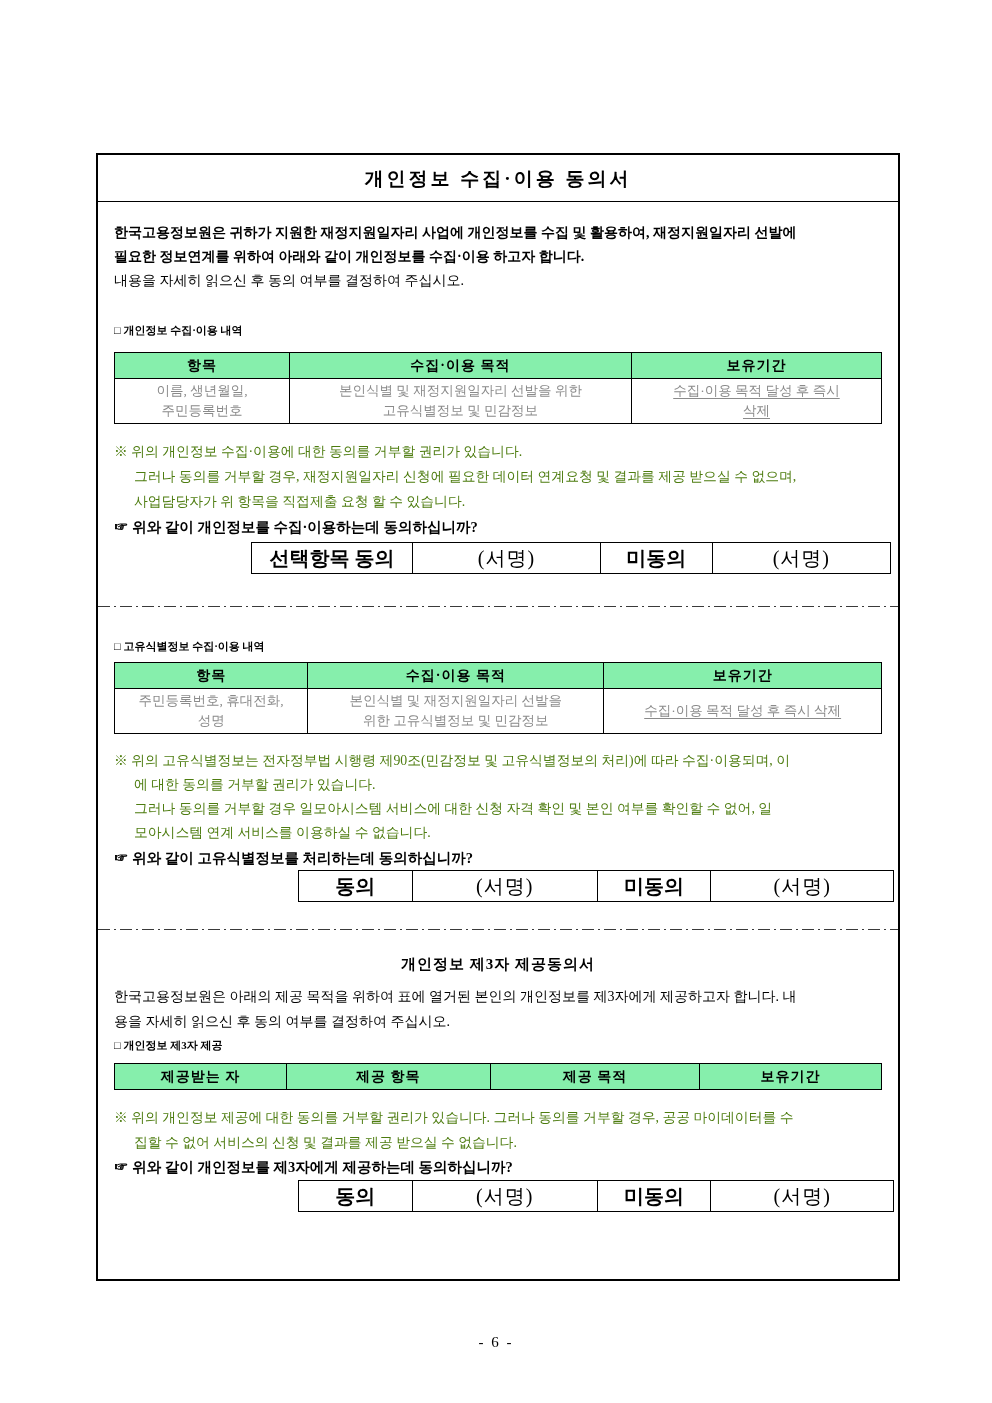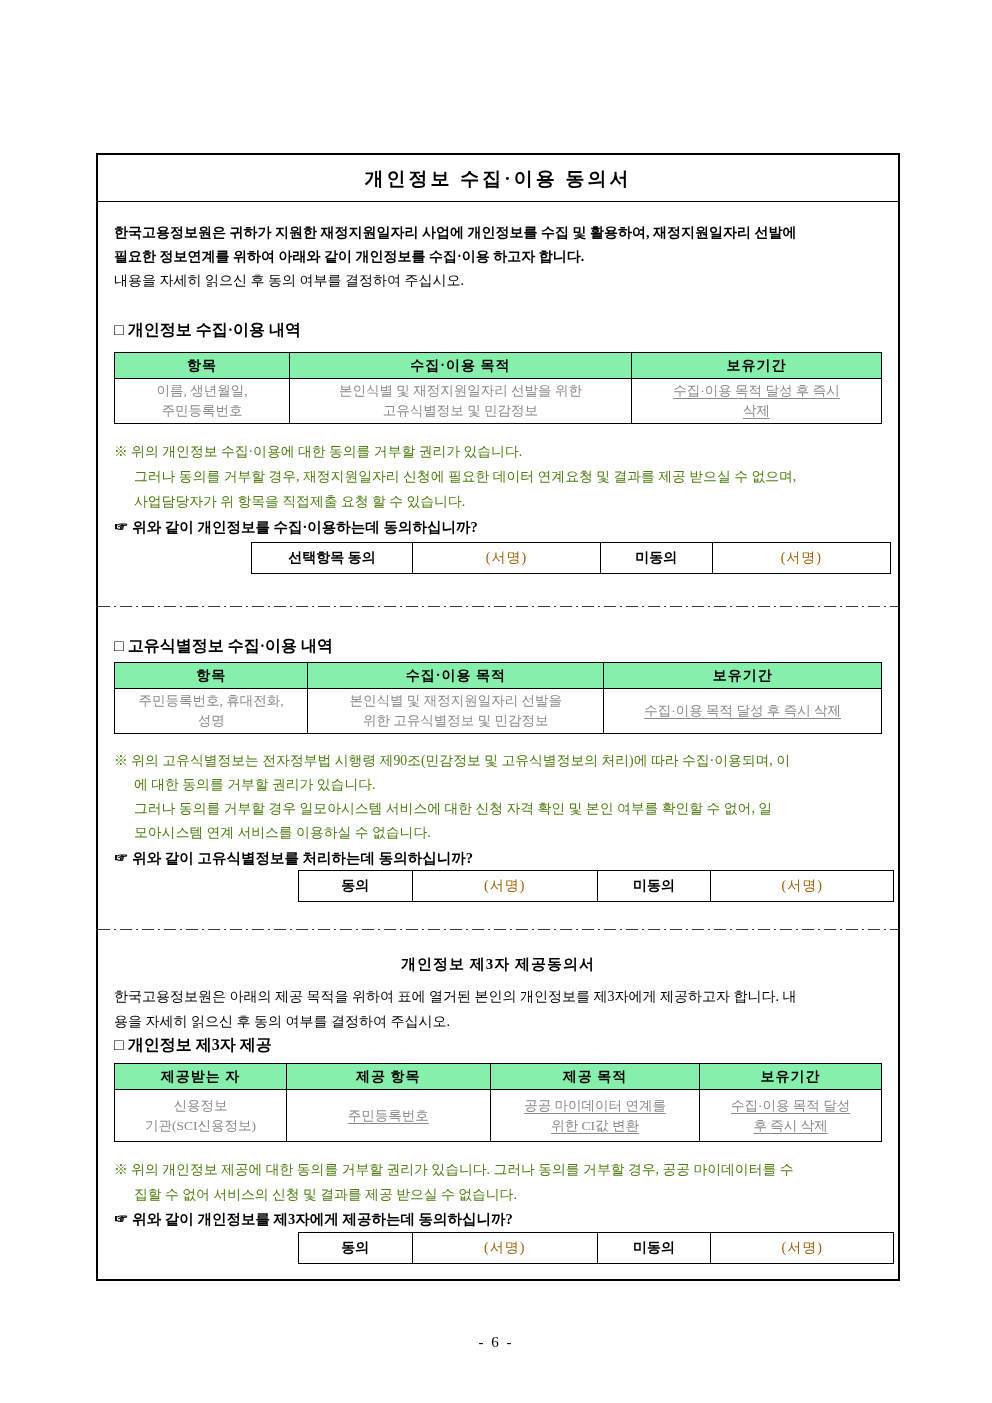--- a/index.html
+++ b/index.html
@@ -35,21 +35,21 @@
   .preline { white-space: pre-line; }
   .intro {
     margin-top: 19px;
     font-size: 14px;
     line-height: 24px;
   }
   .intro .b { font-weight: bold; }
   .sec-heading {
     margin-top: 27px;
     font-weight: bold;
-    font-size: 16px;
+    font-size: 11px;
     line-height: 20px;
   }
   .sec-heading.tight { margin-top: 1px; }
   table { border-collapse: collapse; width: 100%; table-layout: fixed; }
   th, td { border: 1px solid #000000; }
   .data-table { margin-top: 12px; }
   .data-table th {
     background: #86efac;
     font-size: 14px;
     font-weight: bold;
@@ -83,25 +83,25 @@
     font-weight: bold;
     font-size: 14.5px;
     line-height: 22px;
   }
   .consent-table { margin-top: 4px; }
   .consent-table.w1 { width: 640px; margin-left: 137px; }
   .consent-table.w2 { width: 596px; margin-left: 184px; padding-left: 27px; }
   .consent-table td {
     height: 31px;
     text-align: center;
-    font-size: 14px;
+    font-size: 20px;
     vertical-align: middle;
   }
   .consent-label { font-weight: bold; }
-  .consent-sign { color: #a16207; letter-spacing: 1px; margin-left: 40px; }
+  .consent-sign { color: #000000; letter-spacing: 1px; margin-left: 40px; }
   .divider {
     height: 1px;
     margin-top: 32px;
     background: repeating-linear-gradient(to right,
       #3a3a3a 0px, #3a3a3a 12px,
       transparent 12px, transparent 16px,
       #3a3a3a 16px, #3a3a3a 18px,
       transparent 18px, transparent 22px);
   }
   .divider.d2 { margin-top: 27px; }
@@ -263,29 +263,20 @@
             <col style="width:27.3%">
             <col style="width:23.7%">
           </colgroup>
         <tbody>
             <tr>
           <th>제공받는 자</th>
           <th>제공 항목</th>
           <th>제공 목적</th>
           <th>보유기간</th>
         </tr>
-        <tr class="h52">
-          <td class="preline">신용정보
-기관(SCI신용정보)</td>
-          <td class="u">주민등록번호</td>
-          <td class="preline u">공공 마이데이터 연계를
-위한 CI값 변환</td>
-          <td class="preline u">수집·이용 목적 달성
-후 즉시 삭제</td>
-        </tr>
       </tbody>
         </table>
 
       <div class="note preline">※ 위의 개인정보 제공에 대한 동의를 거부할 권리가 있습니다. 그러나 동의를 거부할 경우, 공공 마이데이터를 수
 집할 수 없어 서비스의 신청 및 결과를 제공 받으실 수 없습니다.</div>
       <div class="question m-top-1">☞ 위와 같이 개인정보를 제3자에게 제공하는데 동의하십니까?</div>
 
       <table class="consent-table w2 m-top-2">
         <colgroup>
             <col style="width:19.1%">

